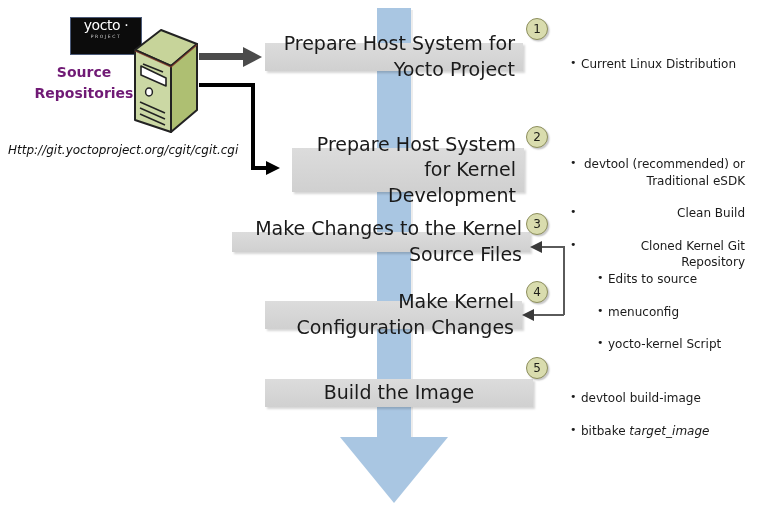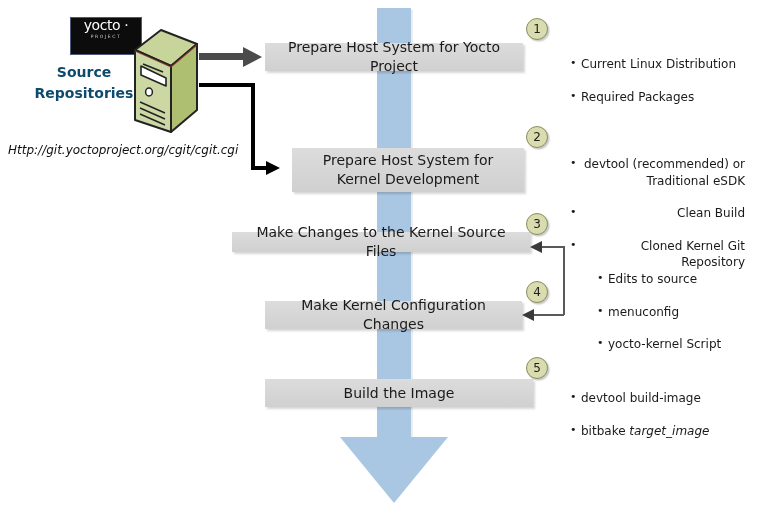--- a/index.html
+++ b/index.html
@@ -47,25 +47,25 @@
 
   
   .proc-box {
     position: absolute;
     background: linear-gradient(to bottom, #dcdcdc 0%, #d0d0d0 100%);
     border: none;
     box-shadow: 2px 2px 2px rgba(0,0,0,0.16);
     display: flex;
     align-items: center;
     justify-content: center;
-    text-align: center;
-    font-size: 14px;
+    text-align: right;
+    font-size: 19px;
     line-height: 1.35;
     color: #1a1a1a;
-    padding: 0 16px;
+    padding: 0 8px;
     box-sizing: border-box;
   }
 
   #box-1 { left: 265px; top: 43px;  width: 258px; height: 28px; }
   #box-2 { left: 292px; top: 148px; width: 232px; height: 44px; }
   #box-3 { left: 232px; top: 232px; width: 298px; height: 20px; }
   #box-4 { left: 265px; top: 301px; width: 257px; height: 28px; }
   #box-5 { left: 265px; top: 379px; width: 268px; height: 28px; }
 
   
@@ -157,21 +157,21 @@
 
   #source-label {
     position: absolute;
     left: 24px;
     top: 62px;
     width: 120px;
     text-align: center;
     font-size: 14px;
     font-weight: bold;
     line-height: 21px;
-    color: #0c4a6e;
+    color: #701a75;
   }
   #source-url {
     position: absolute;
     left: 8px;
     top: 143px;
     font-size: 12px;
     color: #111111;
     white-space: nowrap;
     font-style: italic;
   }
@@ -293,21 +293,20 @@
 <div id="fb-head4"></div>
 
 <div class="step-badge" id="badge-1">1</div>
 <div class="step-badge" id="badge-2">2</div>
 <div class="step-badge" id="badge-3">3</div>
 <div class="step-badge" id="badge-4">4</div>
 <div class="step-badge" id="badge-5">5</div>
 
 <ul class="note-list" id="notes-1">
   <li>Current Linux Distribution</li>
-  <li>Required Packages</li>
 </ul>
 
 <ul class="note-list" id="notes-2">
   <li>devtool (recommended) or Traditional eSDK</li>
   <li>Clean Build</li>
   <li>Cloned Kernel Git Repository</li>
 </ul>
 
 <ul class="note-list" id="notes-3">
   <li>Edits to source</li>

